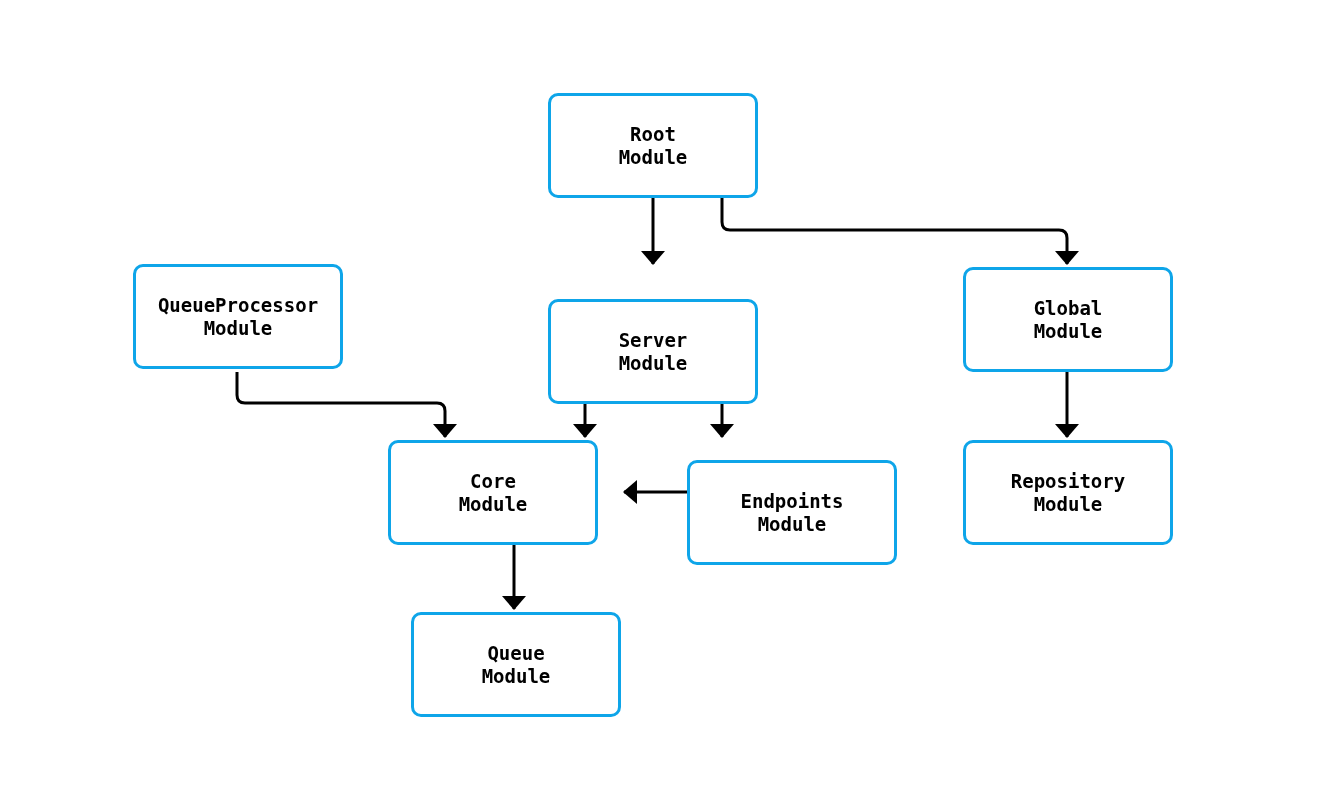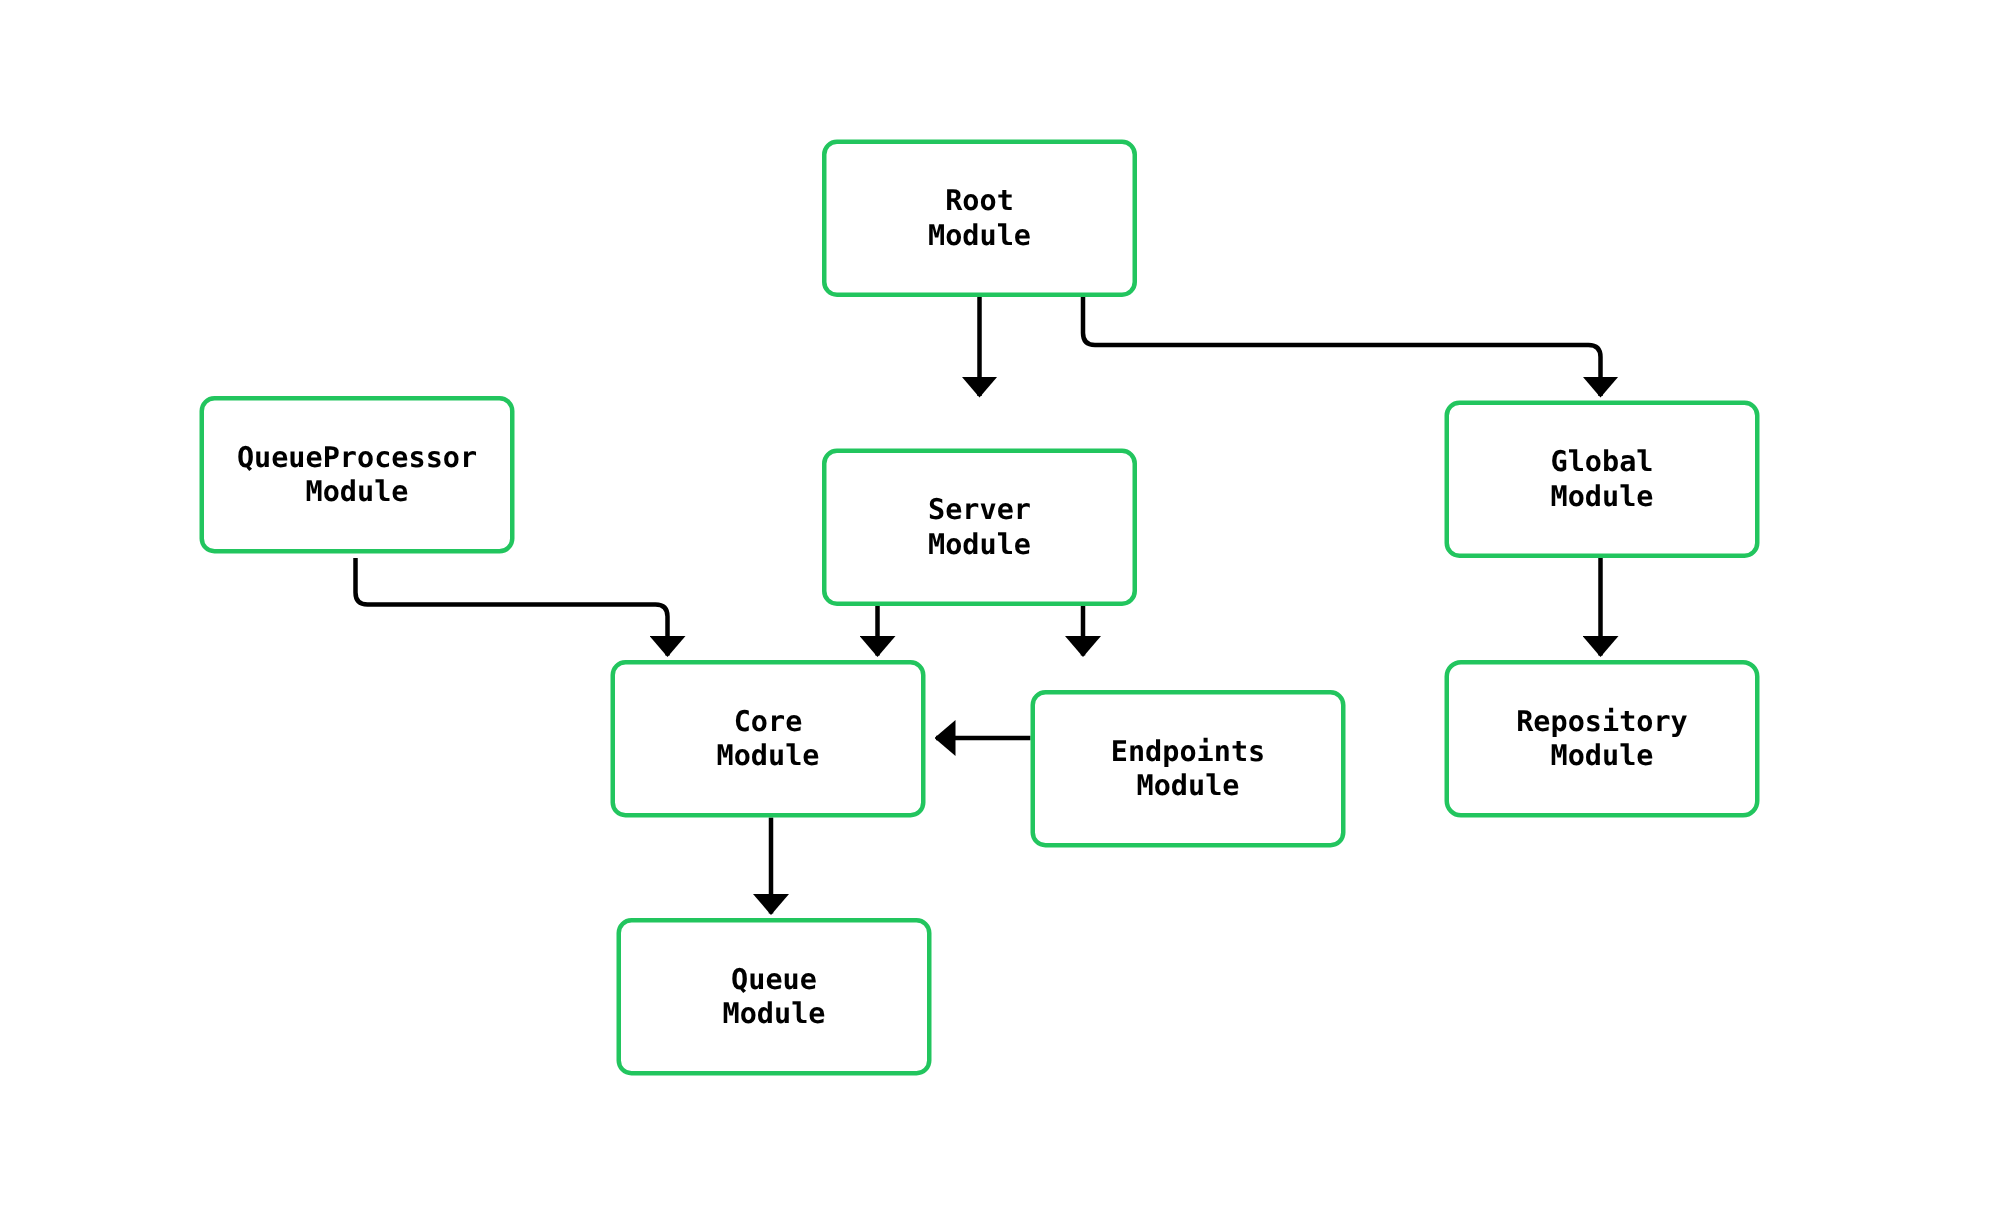--- a/index.html
+++ b/index.html
@@ -26,41 +26,41 @@
     fill: none;
     stroke: #000000;
     stroke-width: 3;
   }
   .node {
     position: absolute;
     box-sizing: border-box;
     width: 210px;
     height: 105px;
     background: #ffffff;
-    border: 3px solid #22c55e;
+    border: 3px solid #0ea5e9;
     border-radius: 10px;
     display: flex;
     align-items: center;
     justify-content: center;
   }
   .node-label {
     font-weight: 700;
     font-size: 19px;
     line-height: 1.18;
     color: #000000;
     text-align: center;
     white-space: pre-line;
   }
   .node-root           { left: 548px; top: 93px; }
   .node-queueprocessor { left: 133px; top: 264px; }
   .node-server         { left: 548px; top: 267px; margin-top: 32px; }
   .node-global         { left: 963px; top: 267px; }
-  .node-core           { left: 407px; top: 440px; }
+  .node-core           { left: 388px; top: 440px; }
   .node-endpoints      { left: 687px; top: 460px; }
-  .node-repository     { left: 963px; top: 440px; border-radius: 11px; }
+  .node-repository     { left: 963px; top: 440px; }
   .node-queue          { left: 411px; top: 612px; }
 </style>
 </head>
 <body>
 
 <div class="canvas">
 
   <svg class="edge-layer" viewBox="0 0 1337 809" xmlns="http://www.w3.org/2000/svg">
     <defs>
       <marker id="arrowhead" viewBox="0 0 14 24" refX="13" refY="12" markerWidth="14" markerHeight="24" markerUnits="userSpaceOnUse" orient="auto">

